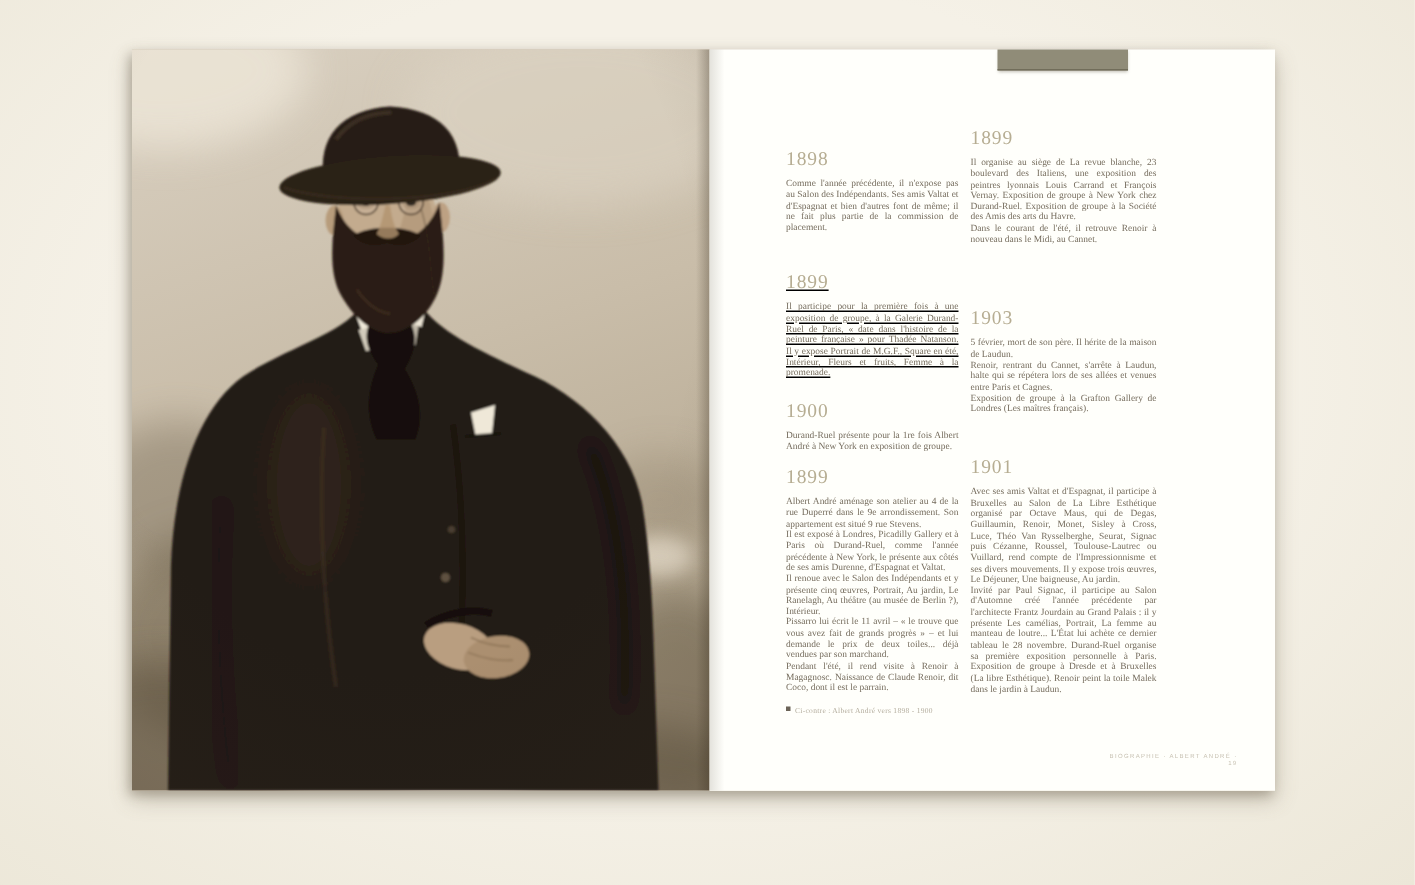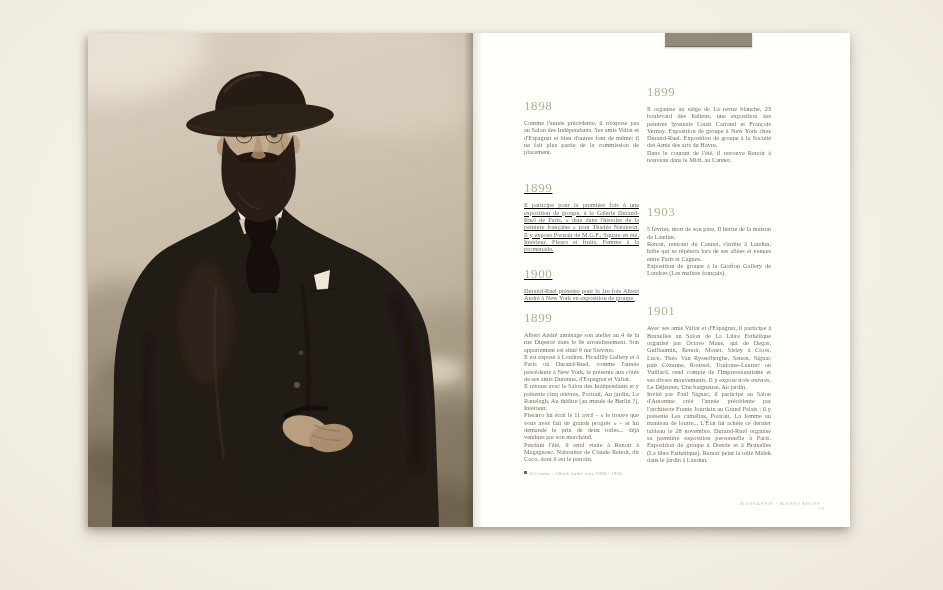--- a/index.html
+++ b/index.html
@@ -40,21 +40,21 @@
     margin:0 0 6px 0;font-weight:normal;
     font-size:13px;line-height:14px;letter-spacing:.6px;
     color:#b6ad92;
   }
   .entry p{
     margin:0;font-size:6.3px;line-height:7.3px;
     color:#756c5d;text-align:justify;white-space:pre-line;
   }
   .e-1898{margin-bottom:26px;}
   .e-1899{margin-bottom:14px;text-decoration:underline;}
-  .e-1900{margin-bottom:10px;text-decoration:underline;}
+  .e-1900{margin-bottom:10px;}
   .e-1902{margin-bottom:24px;}
   .e-1903{margin-bottom:28px;margin-top:42px;}
   .footnote{
     position:absolute;left:51px;top:438px;width:150px;
     font-size:5px;line-height:6px;color:#b3ac9d;letter-spacing:.2px;
   }
   .footnote .sq{
     display:inline-block;width:3px;height:3px;background:#6b6357;
     margin-right:3px;vertical-align:1px;
   }

